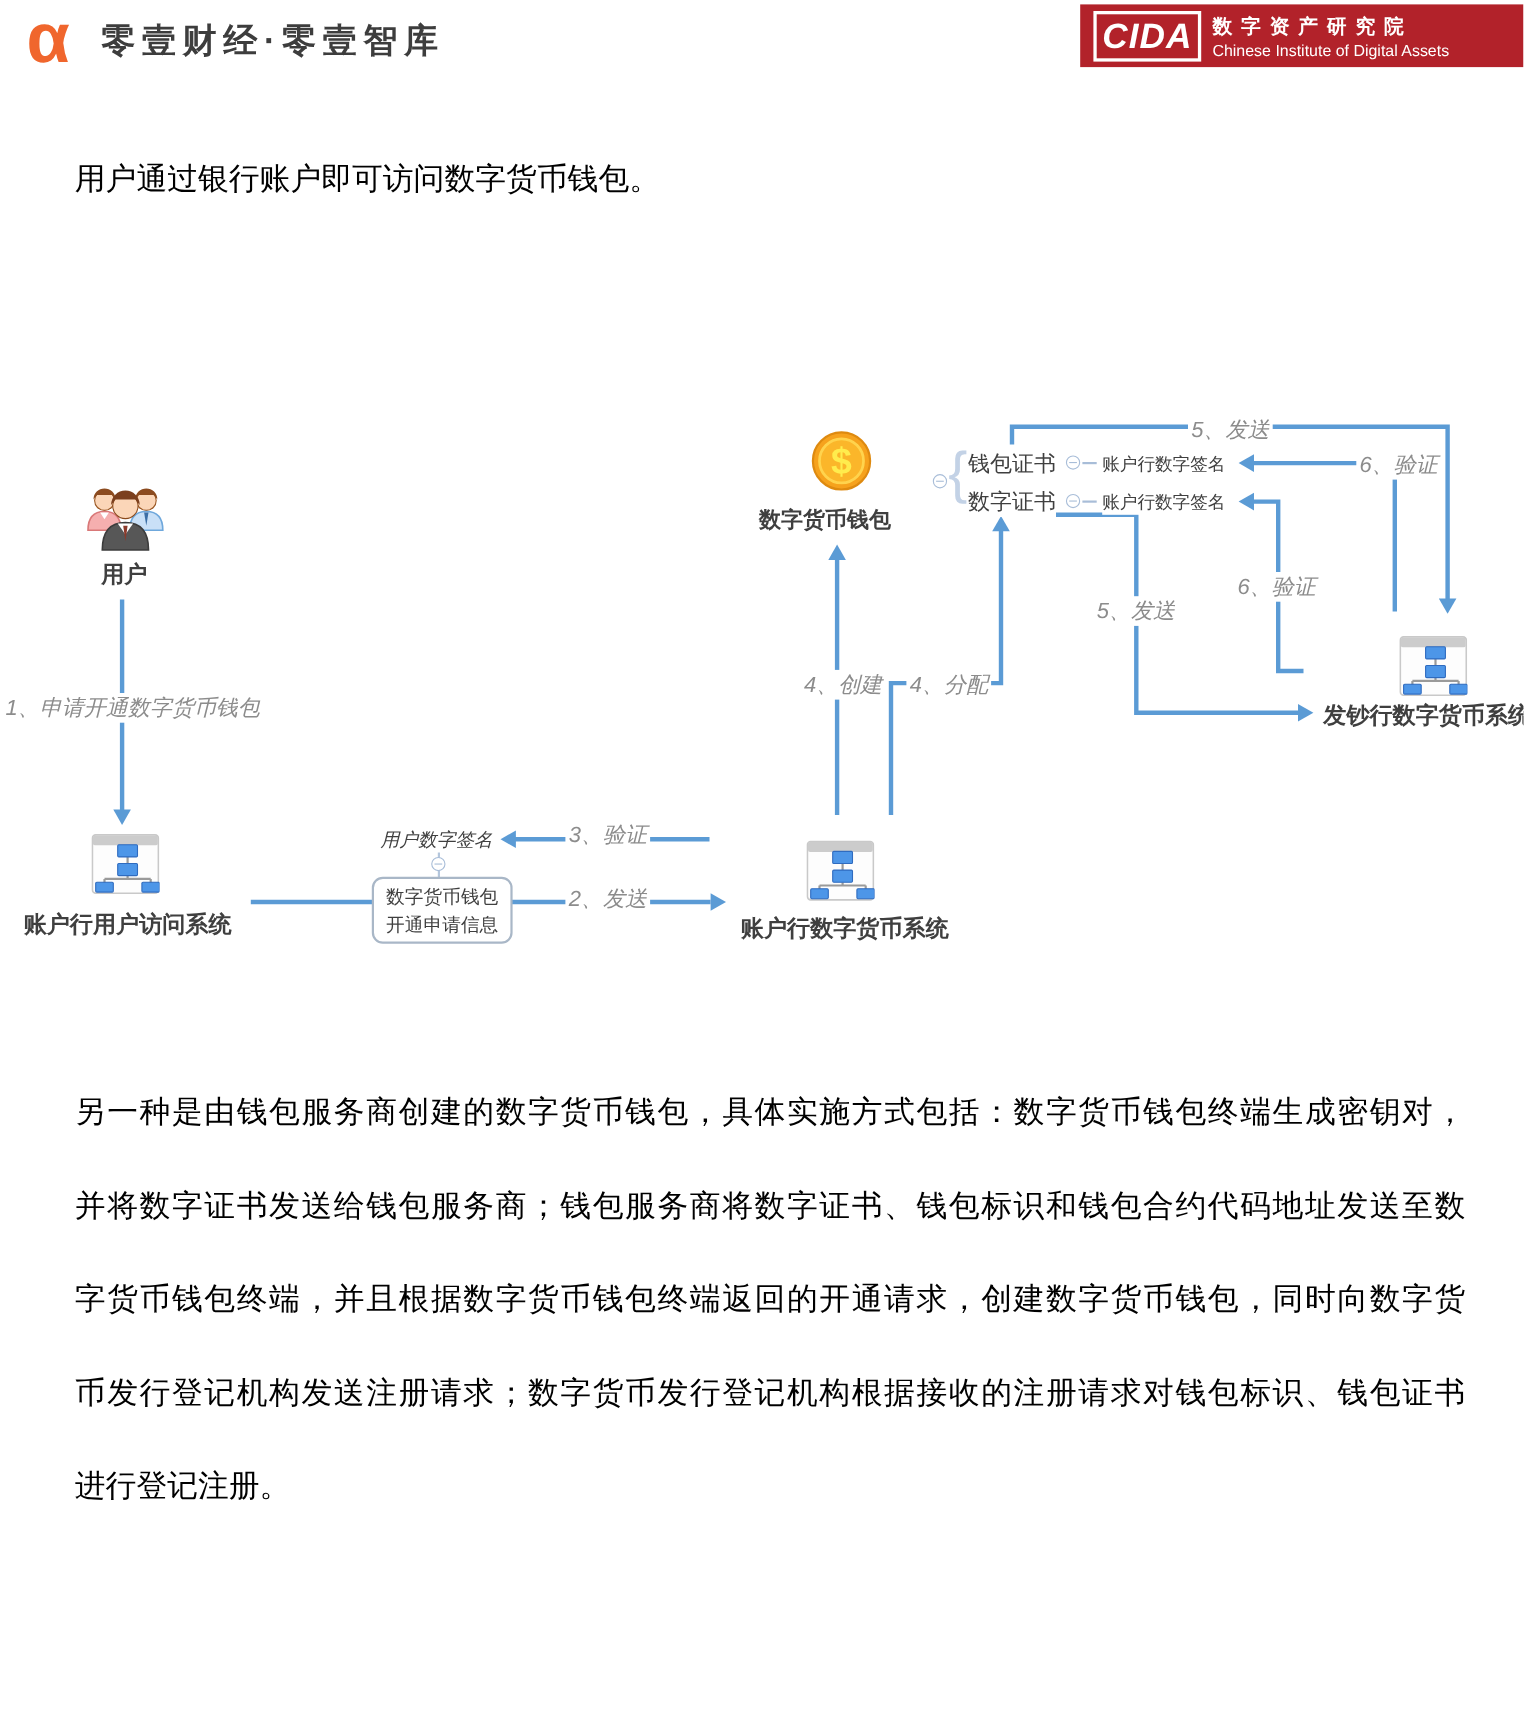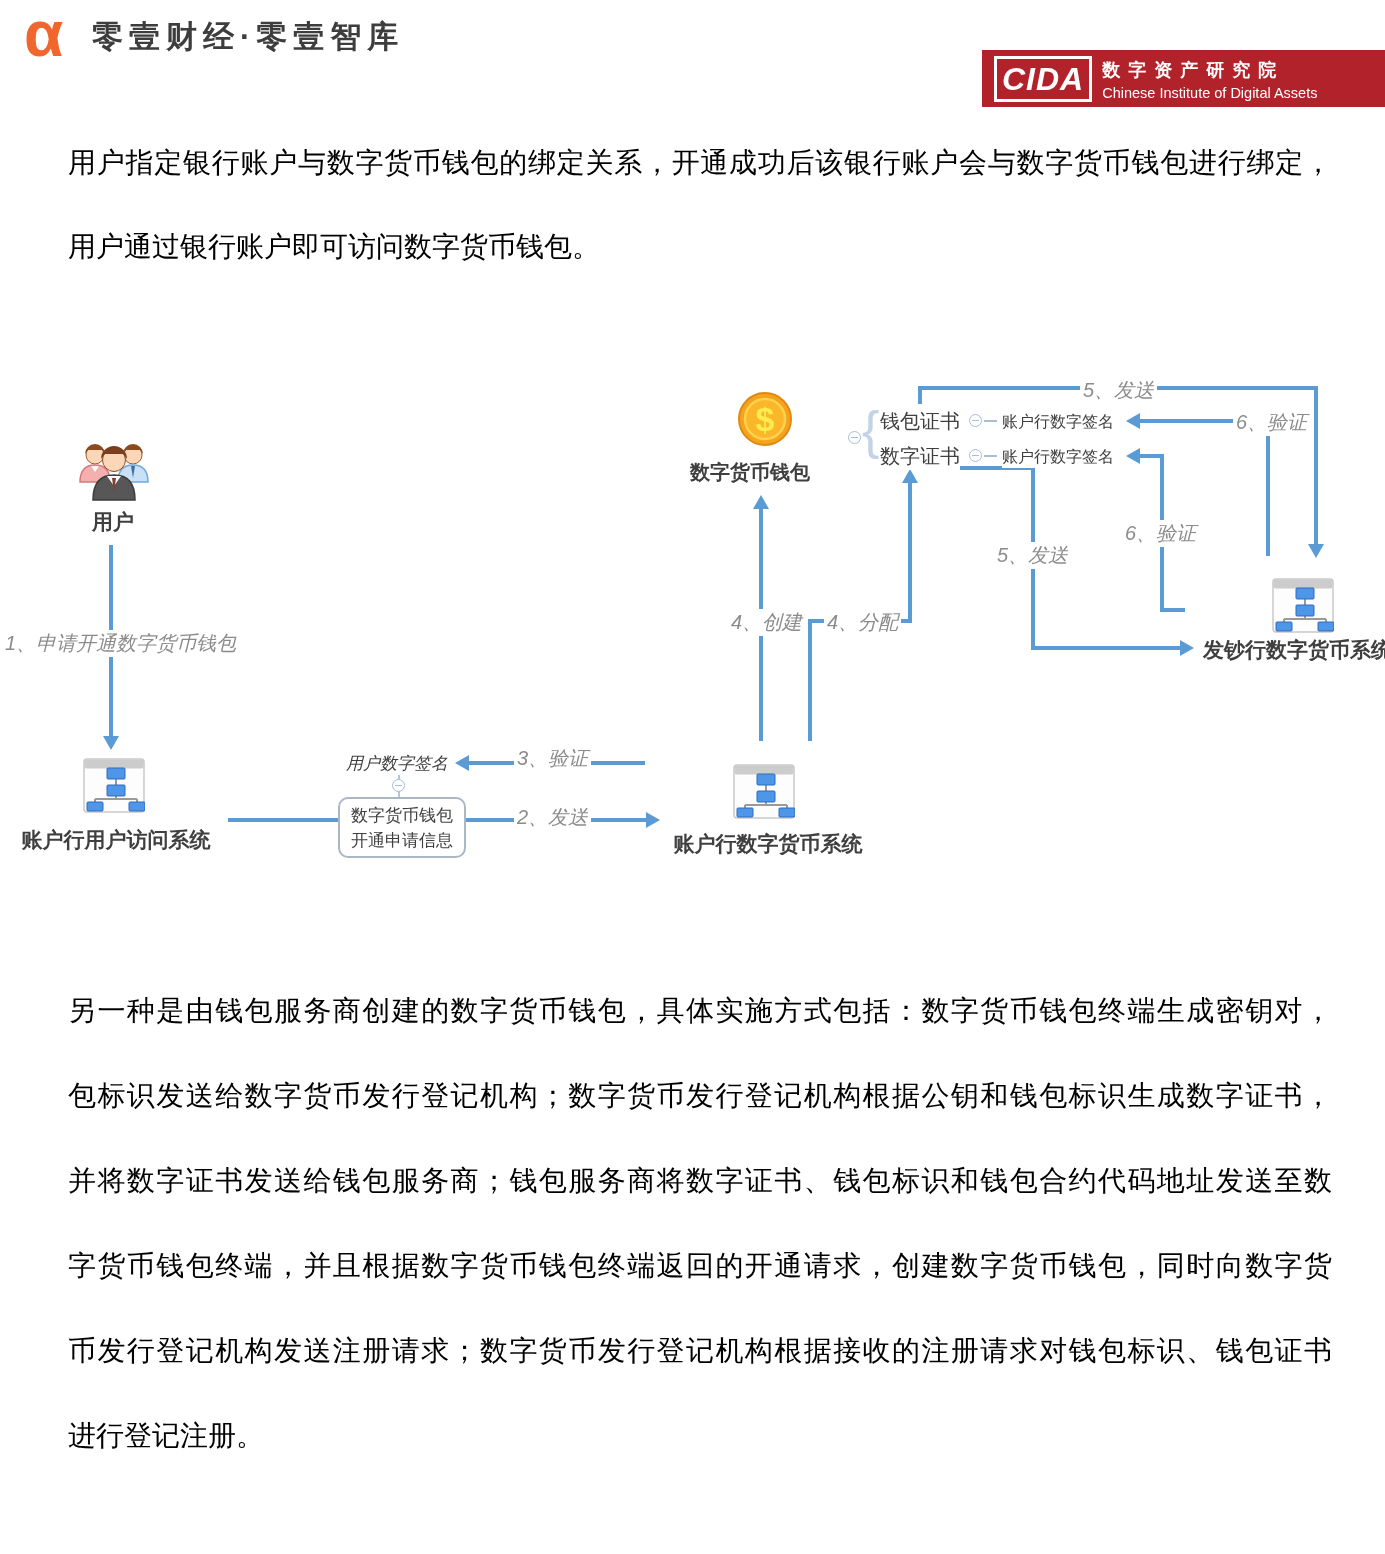--- a/index.html
+++ b/index.html
@@ -3,21 +3,21 @@
 <meta charset="utf-8">
 <style>
   * { margin:0; padding:0; box-sizing:border-box; }
   body { width:1385px; height:1554px; background:#fff; position:relative; overflow:hidden;
          font-family:"Liberation Sans", sans-serif; }
   .abs { position:absolute; }
 
   
   .alpha-glyph { left:24px; top:2px; font-size:64px; font-weight:900; color:#F0662D; line-height:64px; }
   .brand-title { left:92px; top:16px; font-size:31px; font-weight:bold; color:#3D3D3D; letter-spacing:6px; }
-  .cida { left:982px; top:4px; width:403px; height:57px; background:#B2222A; display:flex; align-items:center; padding-left:12px;margin-top:46px; }
+  .cida { left:982px; top:4px; width:403px; height:57px; background:#B2222A; display:flex; align-items:center; padding-left:12px; }
   .cida-box { border:3px solid #fff; color:#fff; font-size:32px; font-weight:bold; letter-spacing:1px; padding:0 5px; line-height:40px; margin-right:10px; font-style:italic; }
   .cida-cn { color:#ffffff; font-size:18px; font-weight:bold; letter-spacing:8px; line-height:30px; white-space:nowrap; }
   .cida-en { color:#ffffff; font-size:14.5px; line-height:17px; white-space:nowrap; }
 
   
   .para { left:68px; width:1264px; color:#000; font-size:28px; }
   .pline { height:85px; line-height:85px; text-align:justify; text-align-last:justify; white-space:nowrap; }
   .pline.short { text-align-last:left; }
   #para1 { top:121px; } #para1 .pline { height:84px; line-height:84px; }
   #para2 { top:968px; }
@@ -44,21 +44,20 @@
 <div class="abs brand-title">零壹财经·零壹智库</div>
 <div class="abs cida">
   <div class="cida-box">CIDA</div>
   <div>
     <div class="cida-cn">数字资产研究院</div>
     <div class="cida-en">Chinese Institute of Digital Assets</div>
   </div>
 </div>
 
 <div id="para1" class="abs para">
-  <div class="pline">用户指定银行账户与数字货币钱包的绑定关系，开通成功后该银行账户会与数字货币钱包进行绑定，</div>
   <div class="pline short">用户通过银行账户即可访问数字货币钱包。</div>
 </div>
 
 <svg class="layer" width="1385" height="1554" viewBox="0 0 1385 1554">
   <g stroke="#5B9BD5" stroke-width="4" fill="none">
     <path d="M111,545 V737"></path>
     <path d="M228,820 H646"></path>
     <path d="M468,763 H645"></path>
     <path d="M761,741 V508"></path>
     <path d="M810,741 V621 H910 V482"></path>
@@ -203,18 +202,17 @@
 <div class="abs edge-label" style="left:514px; top:745px;">3、验证</div>
 <div class="abs edge-label" style="left:728px; top:609px;">4、创建</div>
 <div class="abs edge-label" style="left:824px; top:609px;">4、分配</div>
 <div class="abs edge-label" style="left:1080px; top:377px;">5、发送</div>
 <div class="abs edge-label" style="left:994px; top:542px;">5、发送</div>
 <div class="abs edge-label" style="left:1233px; top:409px;">6、验证</div>
 <div class="abs edge-label" style="left:1122px; top:520px;">6、验证</div>
 
 <div id="para2" class="abs para">
   <div class="pline">另一种是由钱包服务商创建的数字货币钱包，具体实施方式包括：数字货币钱包终端生成密钥对，</div>
-  <div class="pline">包标识发送给数字货币发行登记机构；数字货币发行登记机构根据公钥和钱包标识生成数字证书，</div>
   <div class="pline">并将数字证书发送给钱包服务商；钱包服务商将数字证书、钱包标识和钱包合约代码地址发送至数</div>
   <div class="pline">字货币钱包终端，并且根据数字货币钱包终端返回的开通请求，创建数字货币钱包，同时向数字货</div>
   <div class="pline">币发行登记机构发送注册请求；数字货币发行登记机构根据接收的注册请求对钱包标识、钱包证书</div>
   <div class="pline short">进行登记注册。</div>
 </div>
 
 </body></html>

